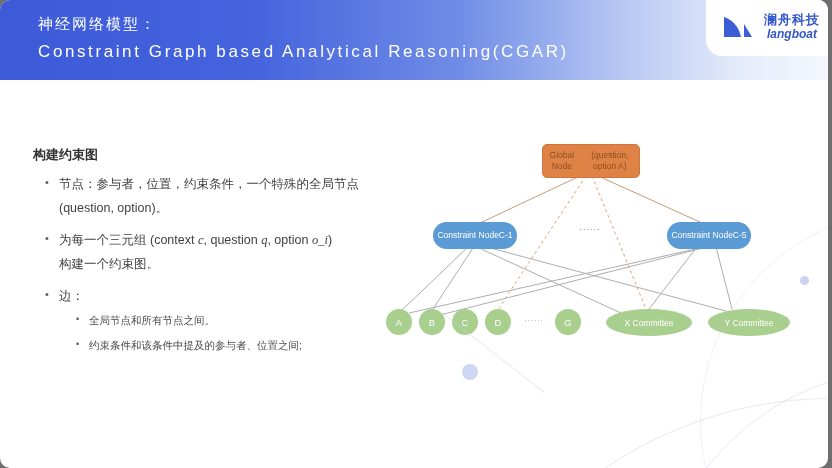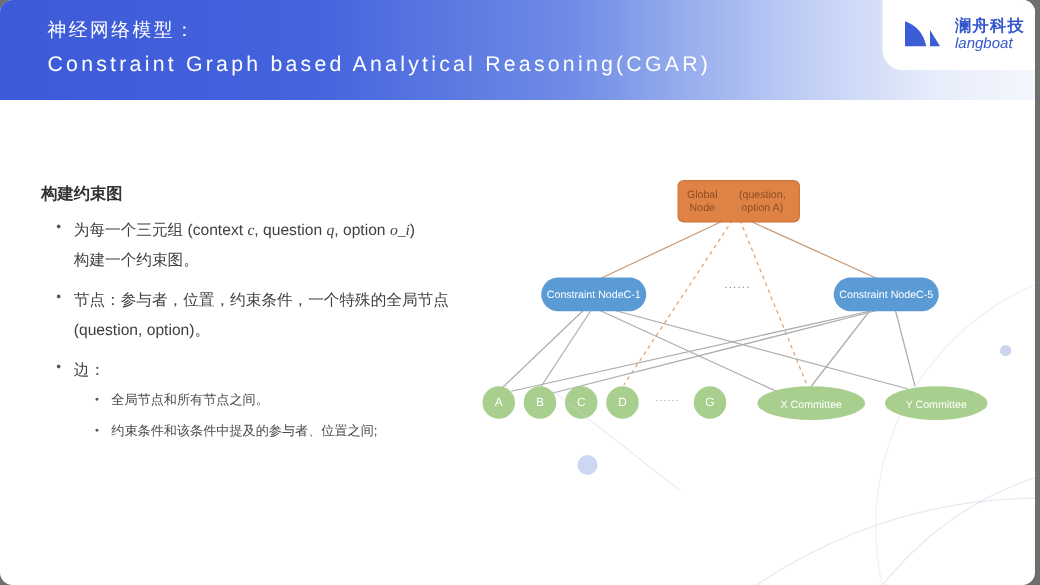--- a/index.html
+++ b/index.html
@@ -33,21 +33,21 @@
   .title-en{
     position:absolute;left:38px;top:42px;
     font-size:17px;letter-spacing:2.6px;font-weight:400;
   }
   .logo{
     position:absolute;right:12px;top:12px;
     display:flex;align-items:center;gap:12px;
   }
   .logo-text{line-height:1.1;color:var(--c-accent-blue,#3457cb);}
   .logo-zh{font-size:13px;font-weight:bold;letter-spacing:1px;}
-  .logo-en{font-size:12px;font-weight:normal;font-style:italic;}
+  .logo-en{font-size:12px;font-weight:bold;font-style:italic;text-align:center;}
 
   
   .notes{position:absolute;left:33px;top:146px;width:352px;color:#3f3f3f;}
   .notes-heading{margin:0;font-size:13px;font-weight:bold;color:#333;}
   .notes ul{list-style:none;margin:8px 0 0 0;padding:0 0 0 26px;}
   .notes li{position:relative;font-size:12.5px;line-height:1.95;margin-bottom:7px;width:312px;}
   .notes li::before{
     content:"•";position:absolute;left:-14px;top:0;
     font-size:11px;color:#555;
   }
@@ -127,25 +127,25 @@
       <span class="logo-text">
         <div class="logo-zh">澜舟科技</div>
         <div class="logo-en">langboat</div>
       </span>
     </div>
   </div>
 
   <div class="notes">
     <h3 class="notes-heading">构建约束图</h3>
     <ul>
+      <li>节点：参与者，位置，约束条件，一个特殊的全局节点(question, option)。</li>
       <li>
         <span class="blk"><span>为每一个三元组 (context </span><span class="mathvar">c</span><span>, question </span><span class="mathvar">q</span><span>, option </span><span class="mathvar">o_i</span><span>)</span></span>
         <span class="blk">构建一个约束图。</span>
       </li>
-      <li>节点：参与者，位置，约束条件，一个特殊的全局节点(question, option)。</li>
       <li>
         <span>边：</span>
         <ul class="sub-list">
           <li>全局节点和所有节点之间。</li>
           <li>约束条件和该条件中提及的参与者、位置之间;</li>
         </ul>
       </li>
     </ul>
   </div>
 

